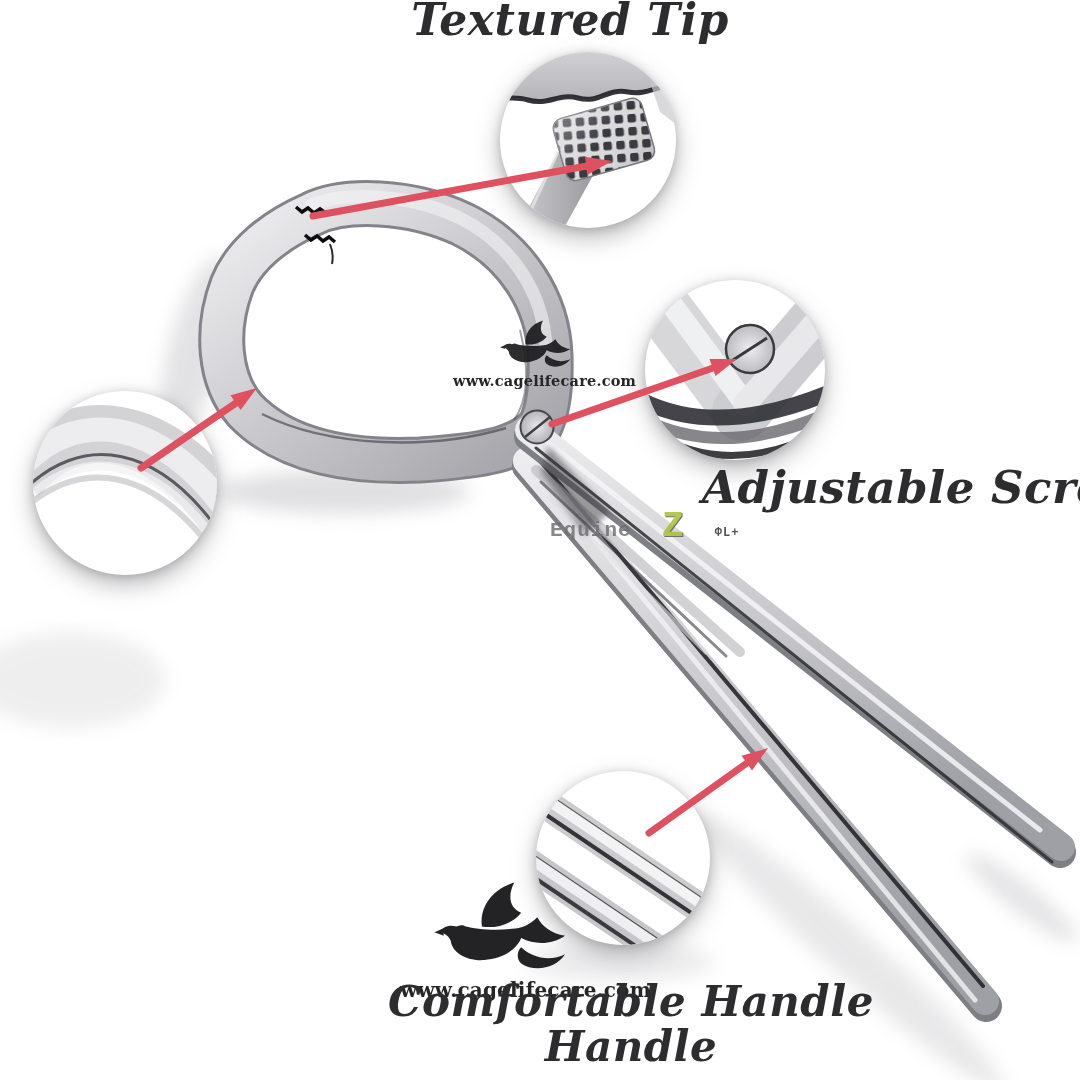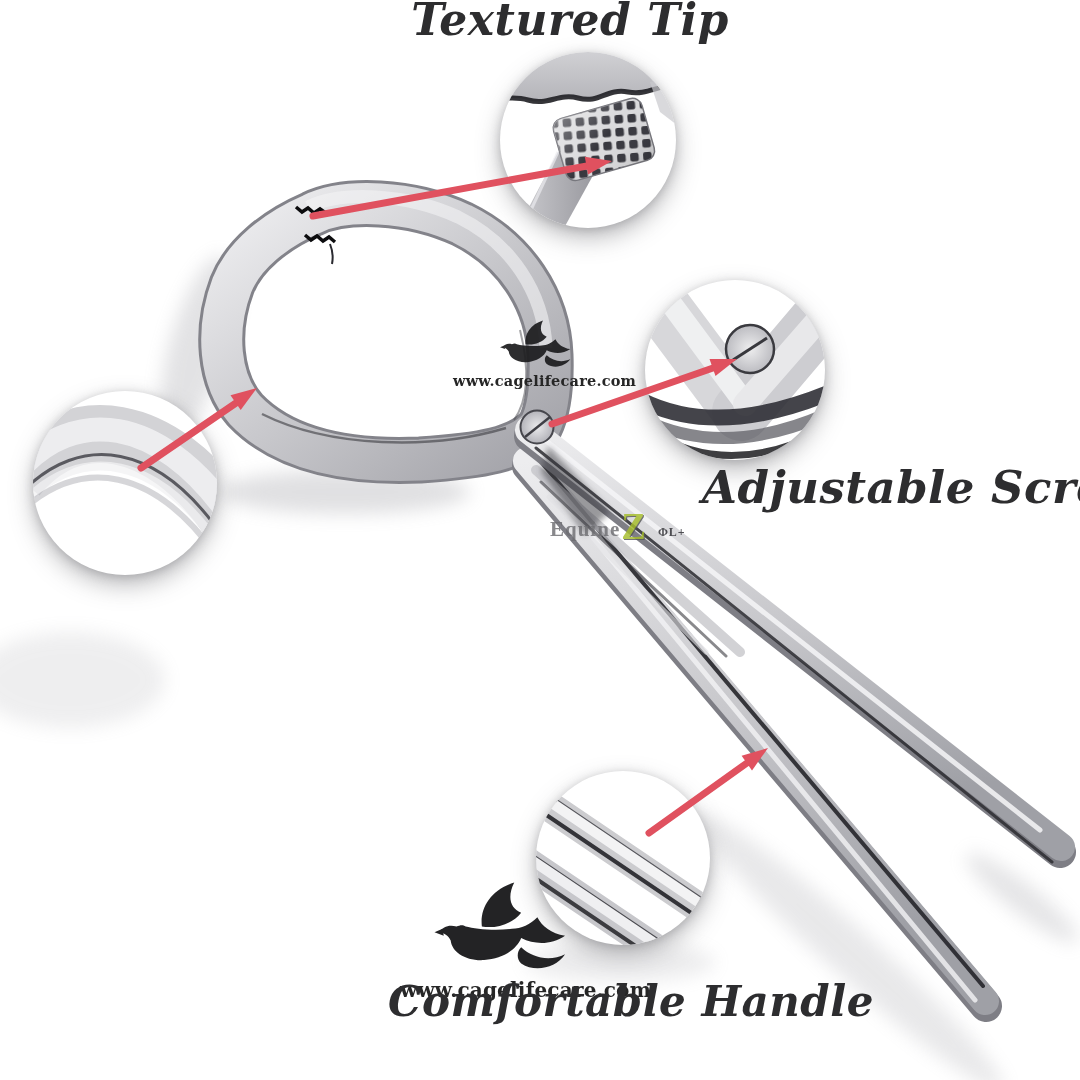--- a/index.html
+++ b/index.html
@@ -11,25 +11,25 @@
   .callout-label{position:absolute;z-index:50;color:#2d2d2f;font-style:italic;font-weight:600;
                  letter-spacing:.5px;white-space:nowrap;}
   
   .mag{position:absolute;z-index:20;border-radius:50%;overflow:hidden;background:#fff;
        box-shadow:0 10px 24px rgba(90,90,95,.40), 0 2px 10px rgba(120,120,125,.35);}
   .mag svg{width:100%;height:100%;}
   
   .wm{position:absolute;z-index:30;color:#262626;font-weight:700;text-align:center;}
   .wm .url{font-family:"DejaVu Serif",serif;letter-spacing:.2px;}
   .brand{position:absolute;z-index:30;display:flex;align-items:flex-end;opacity:.82;
-         font-family:Liberation Serif, serif;}
+         font-family:Liberation Mono, monospace;gap:29px;}
   .brand .nm{font-size:21px;font-weight:700;color:#6e6e72;letter-spacing:1px;}
   .brand .zz{font-size:37px;font-weight:700;color:#a6bd2a;line-height:.8;margin-left:1px;
              text-shadow:1px 1px 0 #55555a;}
-  .brand .sf{font-size:12px;font-weight:700;color:#2e2e33;margin-left:12px;margin-bottom:2px;letter-spacing:1px;}
+  .brand .sf{font-size:12px;font-weight:700;color:#2e2e33;margin-left:2px;margin-bottom:2px;letter-spacing:1px;}
   .arrows{z-index:40;pointer-events:none;}
   .tool{z-index:10;}
   .logos{z-index:30;pointer-events:none;}
 </style>
 </head>
 <body>
 
 <div id="stage">
 
   <svg class="layer tool" viewBox="0 0 1080 1080">
@@ -251,15 +251,16 @@
     </g>
   </svg>
 
   <div class="callout-label" style="left:270px;top:-6px;width:600px;text-align:center;font-size:44px;">Textured Tip</div>
 
   <div class="callout-label" style="left:702px;top:461px;font-size:45px;">Adjustable Screw</div>
 
 
   <div class="callout-label" style="left:331px;top:980px;width:600px;text-align:center;font-size:42px;line-height:1.07;white-space:normal;">
     <div>Comfortable Handle</div>
+    <div>Handle</div>
   </div>
 
 </div>
 
 </body></html>

